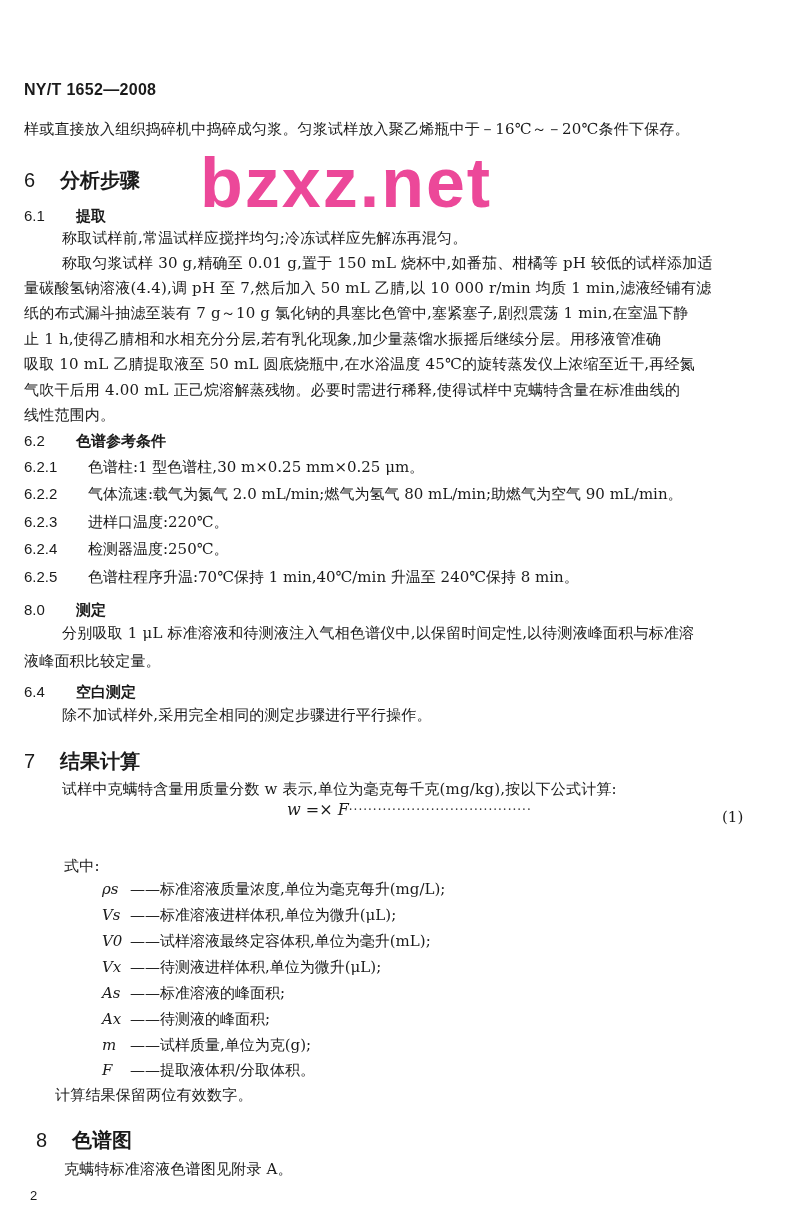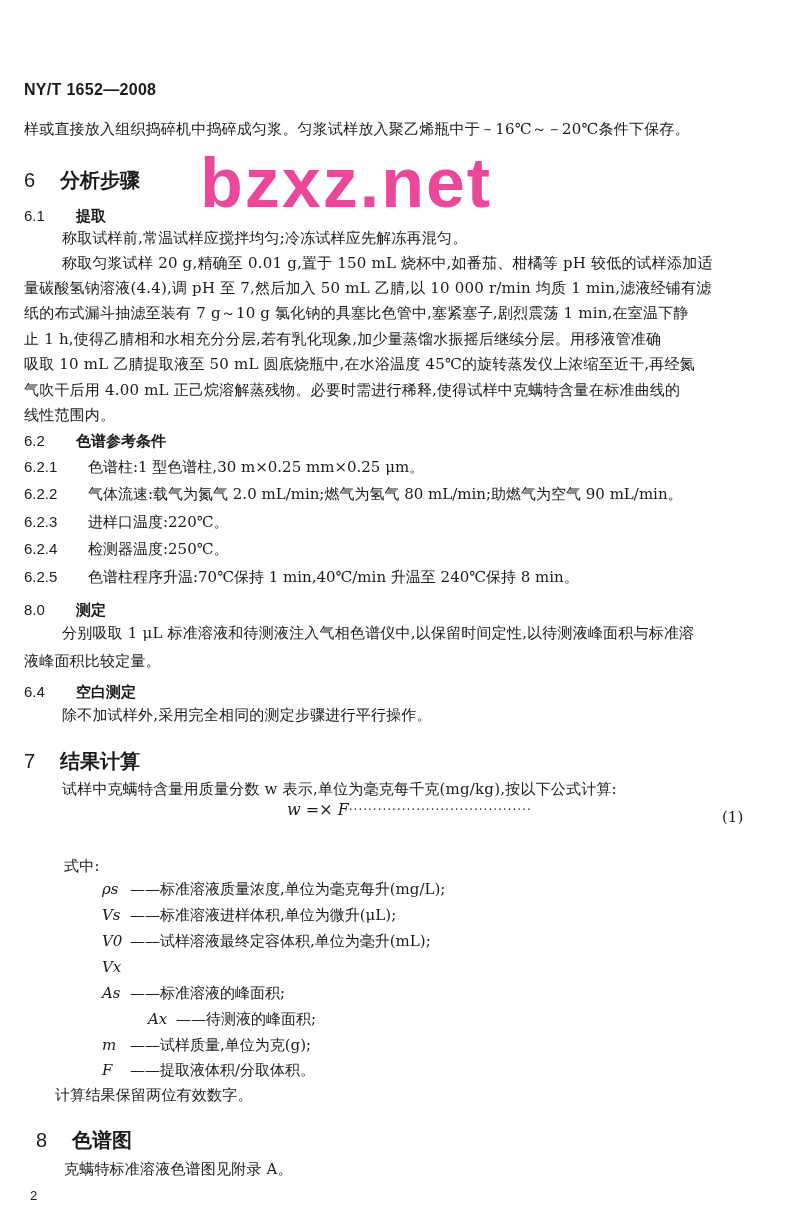--- a/index.html
+++ b/index.html
@@ -129,21 +129,21 @@
     <div class="abs body-text" style="left:24px; top:120px;">样或直接放入组织捣碎机中捣碎成匀浆。匀浆试样放入聚乙烯瓶中于－16℃～－20℃条件下保存。</div>
 
     <div class="abs h1" style="left:24px; top:167px;">
       <span class="num">6</span><span>分析步骤</span>
     </div>
 
     <div class="abs h2" style="left:24px; top:207px;">
       <span class="num">6.1</span><span>提取</span>
     </div>
     <div class="abs body-text" style="left:62px; top:229px;">称取试样前,常温试样应搅拌均匀;冷冻试样应先解冻再混匀。</div>
-    <div class="abs body-text" style="left:62px; top:254px;">称取匀浆试样 20 g,精确至 0.01 g,置于 150 mL 烧杯中,如番茄、柑橘等 pH 较低的试样添加适</div>
+    <div class="abs body-text" style="left:62px; top:254px;">称取匀浆试样 30 g,精确至 0.01 g,置于 150 mL 烧杯中,如番茄、柑橘等 pH 较低的试样添加适</div>
     <div class="abs body-text" style="left:24px; top:279px;text-align:right;">量碳酸氢钠溶液(4.4),调 pH 至 7,然后加入 50 mL 乙腈,以 10 000 r/min 均质 1 min,滤液经铺有滤</div>
     <div class="abs body-text" style="left:24px; top:304px;">纸的布式漏斗抽滤至装有 7 g～10 g 氯化钠的具塞比色管中,塞紧塞子,剧烈震荡 1 min,在室温下静</div>
     <div class="abs body-text" style="left:24px; top:330px;">止 1 h,使得乙腈相和水相充分分层,若有乳化现象,加少量蒸馏水振摇后继续分层。用移液管准确</div>
     <div class="abs body-text" style="left:24px; top:355px;">吸取 10 mL 乙腈提取液至 50 mL 圆底烧瓶中,在水浴温度 45℃的旋转蒸发仪上浓缩至近干,再经氮</div>
     <div class="abs body-text" style="left:24px; top:381px;">气吹干后用 4.00 mL 正己烷溶解蒸残物。必要时需进行稀释,使得试样中克螨特含量在标准曲线的</div>
     <div class="abs body-text" style="left:24px; top:406px;">线性范围内。</div>
 
     <div class="abs h2" style="left:24px; top:432px;">
       <span class="num">6.2</span><span>色谱参考条件</span>
     </div>
@@ -195,26 +195,27 @@
     <div class="abs var-row" style="top:906px;">
       <span class="var-sym">Vs</span>
         <span>——标准溶液进样体积,单位为微升(μL);</span>
     </div>
     <div class="abs var-row" style="top:932px;">
       <span class="var-sym">V0</span>
         <span>——试样溶液最终定容体积,单位为毫升(mL);</span>
     </div>
     <div class="abs var-row" style="top:958px;">
       <span class="var-sym">Vx</span>
+        <span>——待测液进样体积,单位为微升(μL);</span>
     </div>
     <div class="abs var-row" style="top:984px;">
       <span class="var-sym">As</span>
         <span>——标准溶液的峰面积;</span>
     </div>
-    <div class="abs var-row" style="top:1010px;margin-left:46px;">
+    <div class="abs var-row" style="top:1010px;">
       <span class="var-sym">Ax</span>
         <span>——待测液的峰面积;</span>
     </div>
     <div class="abs var-row" style="top:1036px;">
       <span class="var-sym">m</span>
         <span>——试样质量,单位为克(g);</span>
     </div>
     <div class="abs var-row" style="top:1061px;">
       <span class="var-sym">F</span>
         <span>——提取液体积/分取体积。</span>

